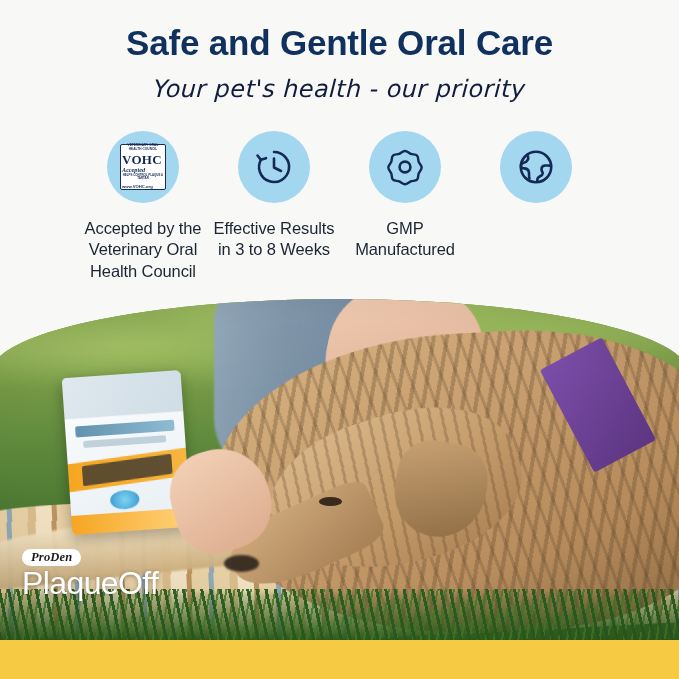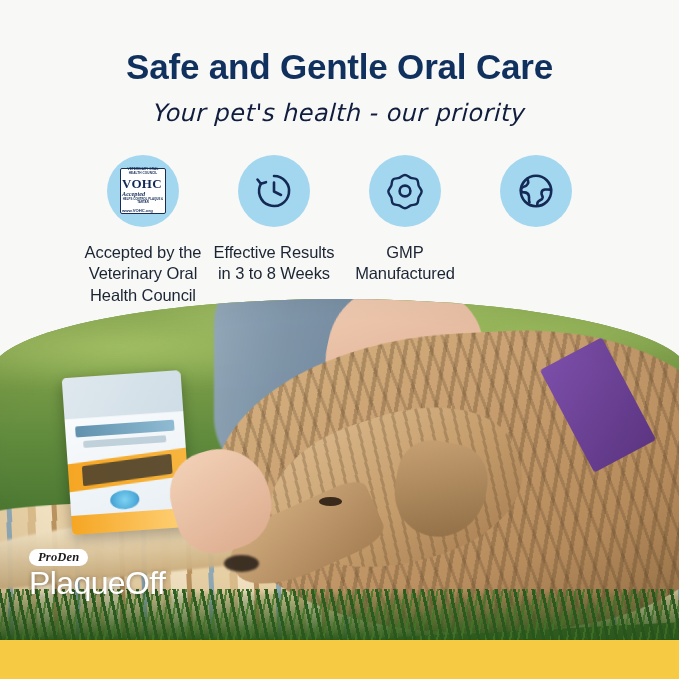--- a/index.html
+++ b/index.html
@@ -5,21 +5,21 @@
   html,body{margin:0;padding:0;}
   body{
     width:679px;height:679px;overflow:hidden;
     background:#f8f8f7;
     font-family:"Liberation Sans",sans-serif;
     -webkit-font-smoothing:antialiased;
   }
   .page{position:relative;width:679px;height:679px;background:#f8f8f7;overflow:hidden;}
 
   
-  .header{padding-top:48px;text-align:center;}
+  .header{padding-top:24px;text-align:center;}
   .title{
     font-size:35px;font-weight:700;color:#10305e;letter-spacing:-0.2px;
     line-height:1.1;margin:0;
   }
   .subtitle{
     margin:12px 0 0 0;font-size:24px;color:#111d3d;
     font-family:"DejaVu Sans",sans-serif;
     font-style:italic;font-weight:400;letter-spacing:0.4px;
     transform:skewX(-3deg);
   }
@@ -199,21 +199,21 @@
     transform:rotate(-28deg);border-radius:3px;filter:blur(.4px);
   }
   .photo-soft{
     position:absolute;inset:0;
     background:radial-gradient(ellipse 85% 70% at 50% 45%,rgba(255,255,255,0) 55%,rgba(0,0,0,.12) 100%);
     pointer-events:none;
   }
 
   
   .logo{
-    position:absolute;left:29px;bottom:78px;z-index:5;
+    position:absolute;left:22px;bottom:78px;z-index:5;
     color:#ffffff;
     margin-top:8px;
   }
   .logo-proden{
     display:inline-block;background:#ffffff;color:#1b1b1b;
     font-style:italic;font-weight:700;font-size:12.5px;
     padding:1px 9px;border-radius:9px;letter-spacing:0.2px;
     font-family:"Liberation Serif",serif;
   }
   .logo-plaqueoff{

